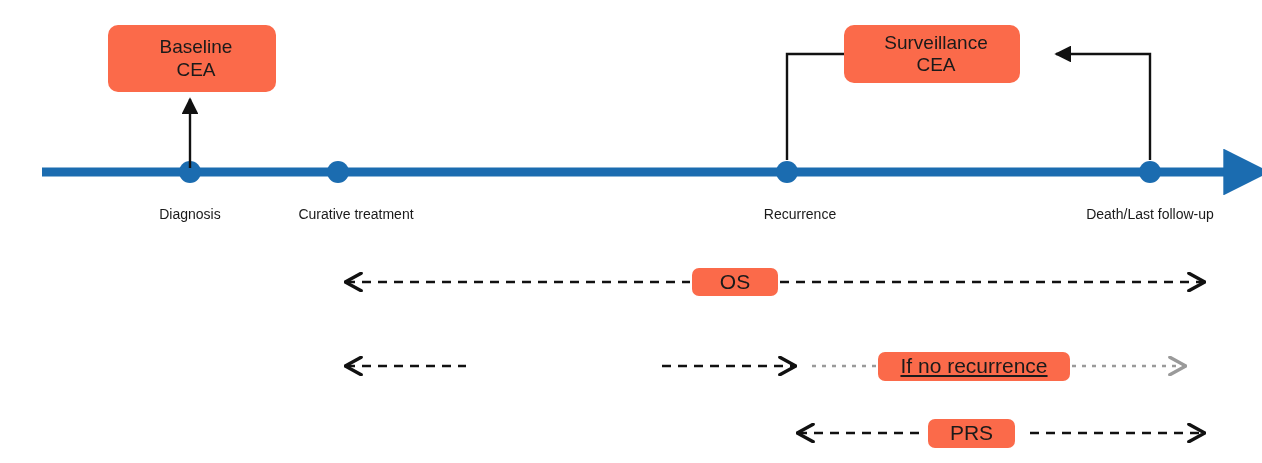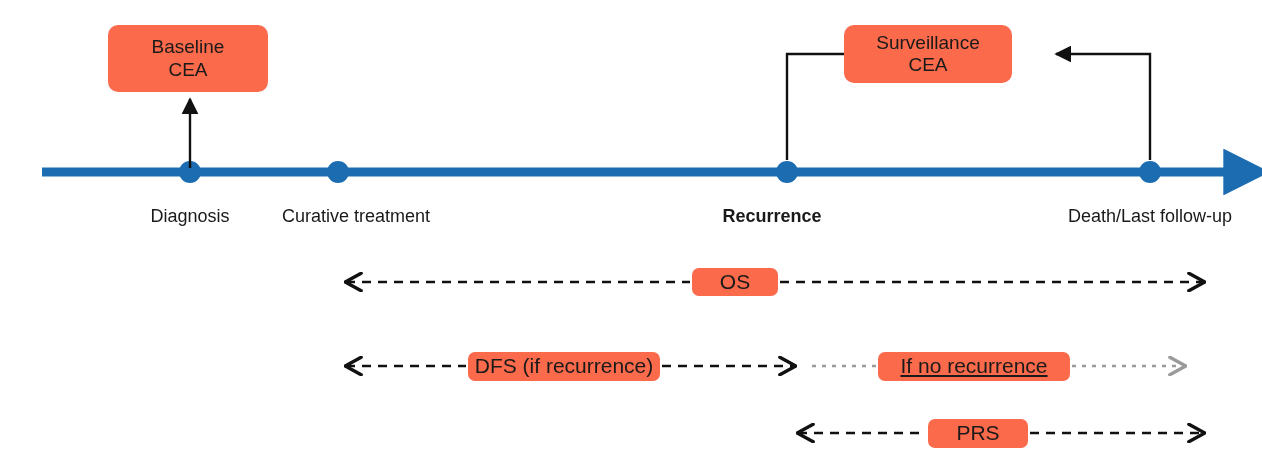--- a/index.html
+++ b/index.html
@@ -17,45 +17,45 @@
     background:#fb6a4a;
     color:#1a1a1a;
     display:flex;
     align-items:center;
     justify-content:center;
     text-align:center;
     line-height:1.18;
     font-family:"Liberation Sans", sans-serif;
     white-space:pre-line;
   }
-  .box-lg{border-radius:10px;font-size:19px;}
+  .box-lg{border-radius:10px;font-size:19px;padding-left:8px;}
   .box-sm{border-radius:7px;font-size:21px;}
 
   .tl-label{
     position:absolute;
     color:#1a1a1a;
-    font-size:18px;
+    font-size:14px;
     font-family:"Liberation Sans", sans-serif;
     white-space:nowrap;
     transform:translateX(-50%);
   }
 
   
   #box-baseline-cea{left:108px;top:25px;width:160px;height:67px;}
   #box-surveillance-cea{left:844px;top:25px;width:168px;height:58px;}
 
   #label-diagnosis{left:190px;top:206px;}
   #label-curative{left:356px;top:206px;}
-  #label-recurrence{left:772px;top:206px;font-weight:bold;}
+  #label-recurrence{left:800px;top:206px;}
   #label-death{left:1150px;top:206px;text-align:center;}
 
   #box-os{left:692px;top:268px;width:86px;height:28px;}
   #box-dfs{left:468px;top:352px;width:192px;height:29px;}
   #box-ifno{left:878px;top:352px;width:192px;height:29px;text-decoration:underline;}
-  #box-prs{left:928px;top:419px;width:100px;height:29px;}
+  #box-prs{left:928px;top:419px;width:87px;height:29px;}
 </style>
 </head>
 <body>
 
 <div id="stage">
 
   <svg id="svg-layer" viewBox="0 0 1262 463" xmlns="http://www.w3.org/2000/svg">
 
     <defs>
       <marker id="arrow-blue" viewBox="0 0 10 10" refX="1" refY="5" markerWidth="5.2" markerHeight="5.2" orient="auto-start-reverse">
@@ -115,21 +115,20 @@
   </svg>
 
   <div class="box box-lg" id="box-baseline-cea">Baseline
 CEA</div>
 
   <div class="box box-lg" id="box-surveillance-cea">Surveillance
 CEA</div>
 
   <div class="box box-sm" id="box-os">OS</div>
 
-  <div class="box box-sm" id="box-dfs">DFS (if recurrence)</div>
 
   <div class="box box-sm" id="box-ifno">If no recurrence</div>
 
   <div class="box box-sm" id="box-prs">PRS</div>
 
   <div class="tl-label" id="label-diagnosis">Diagnosis</div>
 
   <div class="tl-label" id="label-curative">Curative treatment</div>
 
   <div class="tl-label" id="label-recurrence">Recurrence</div>

